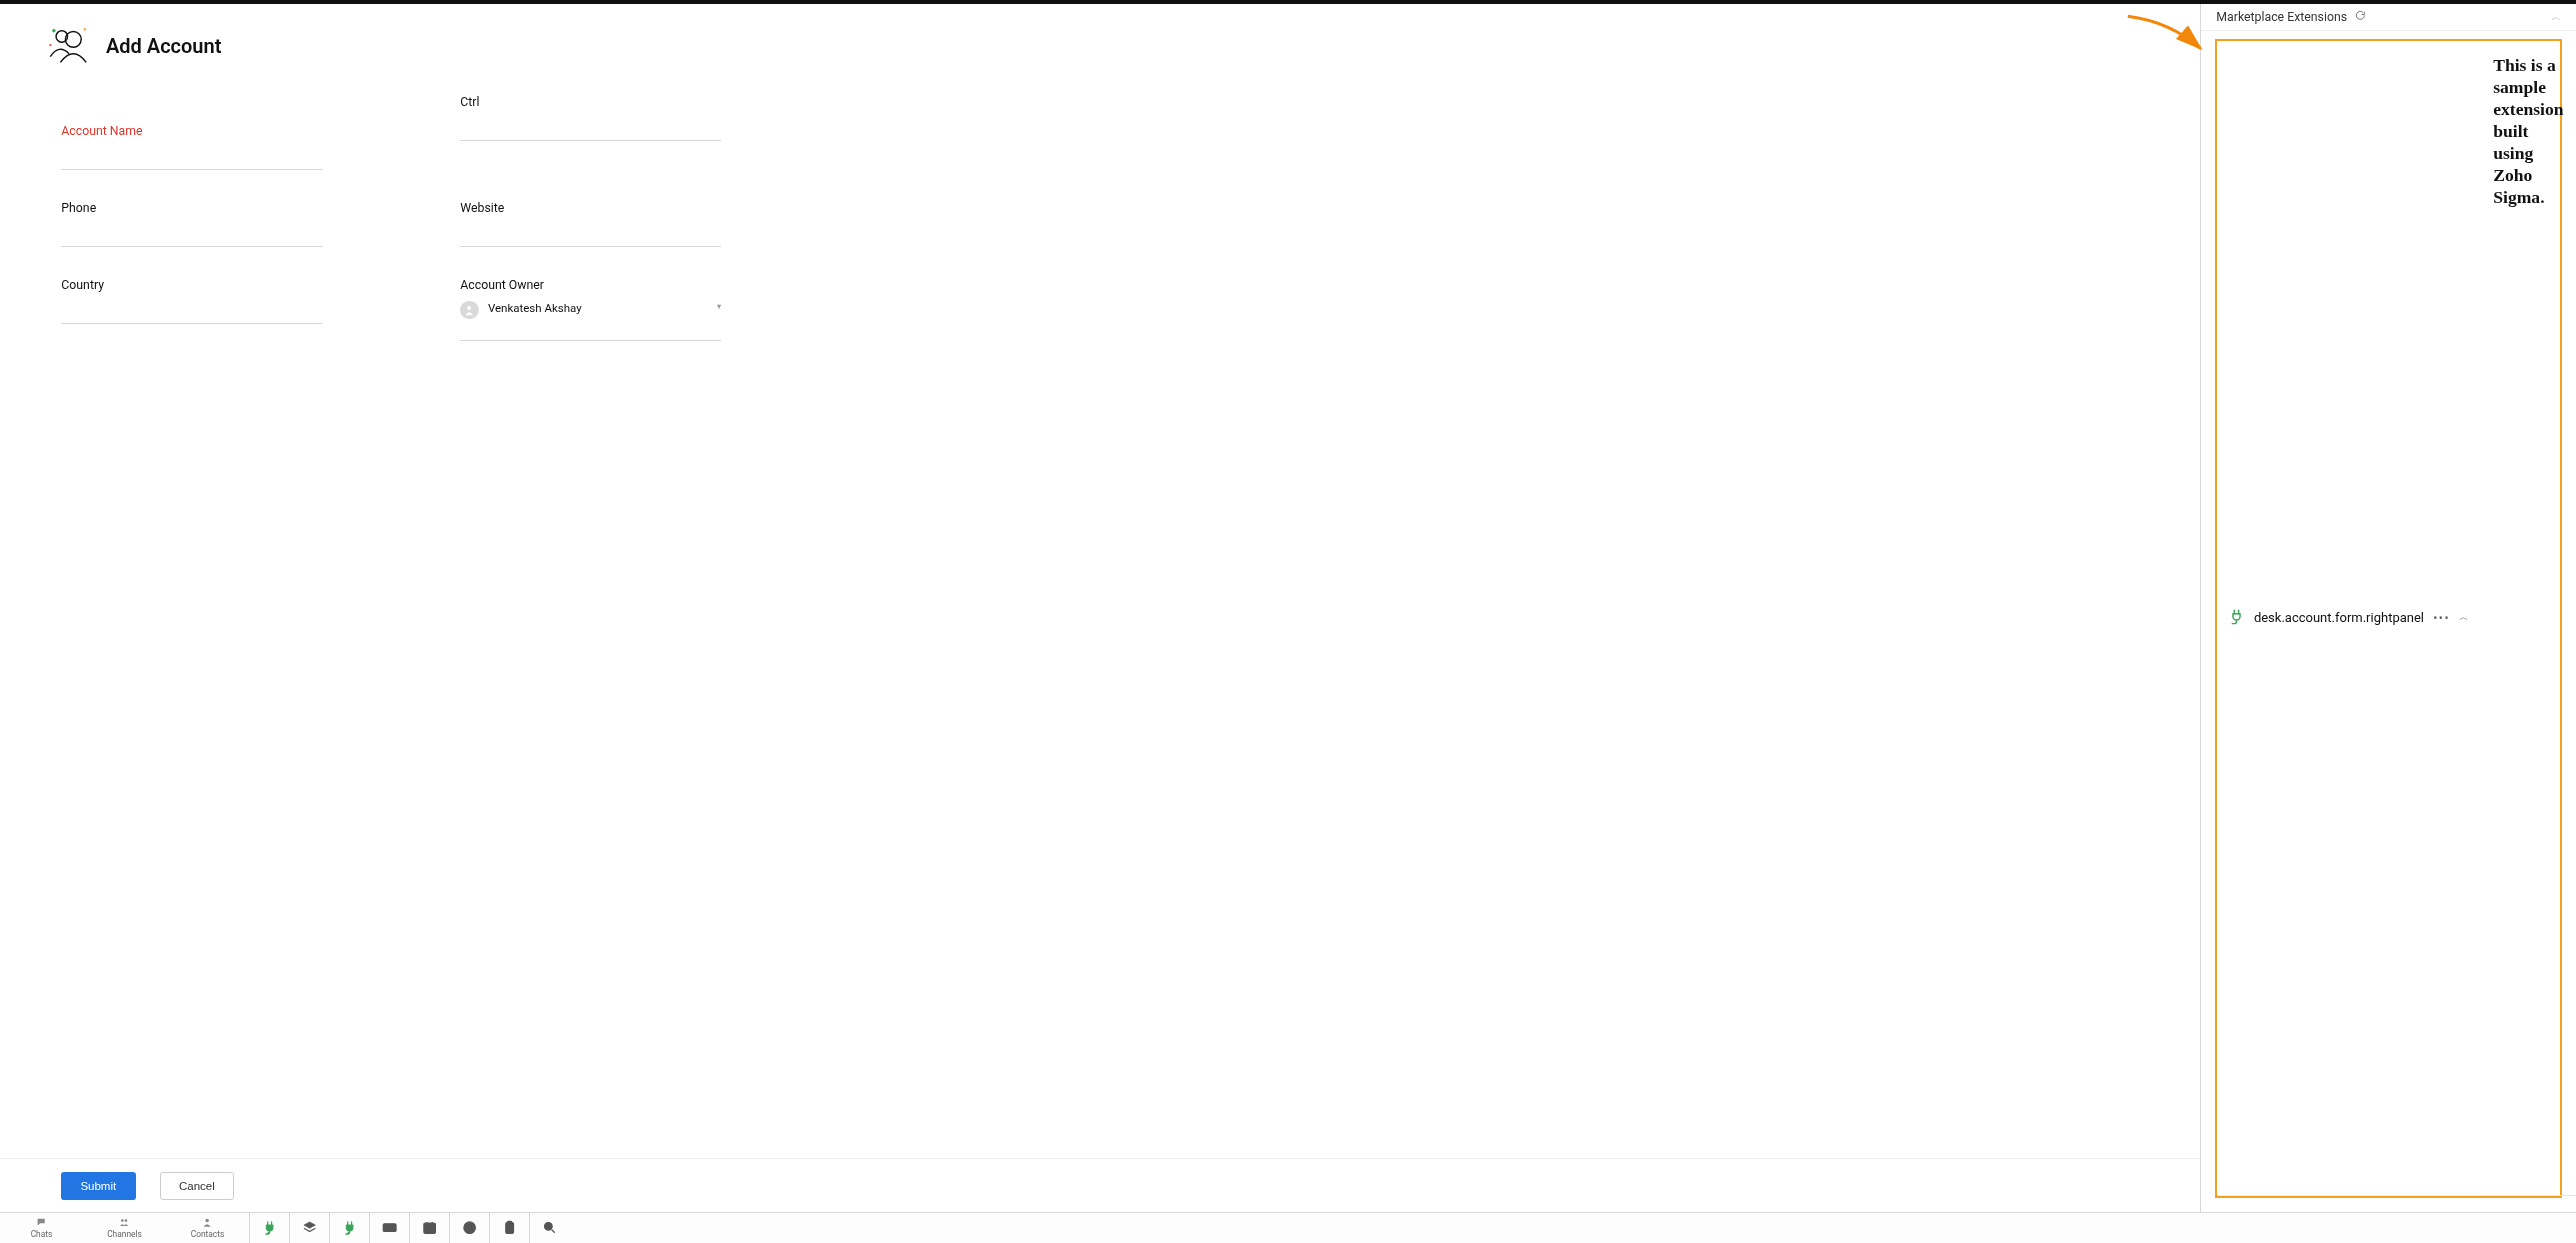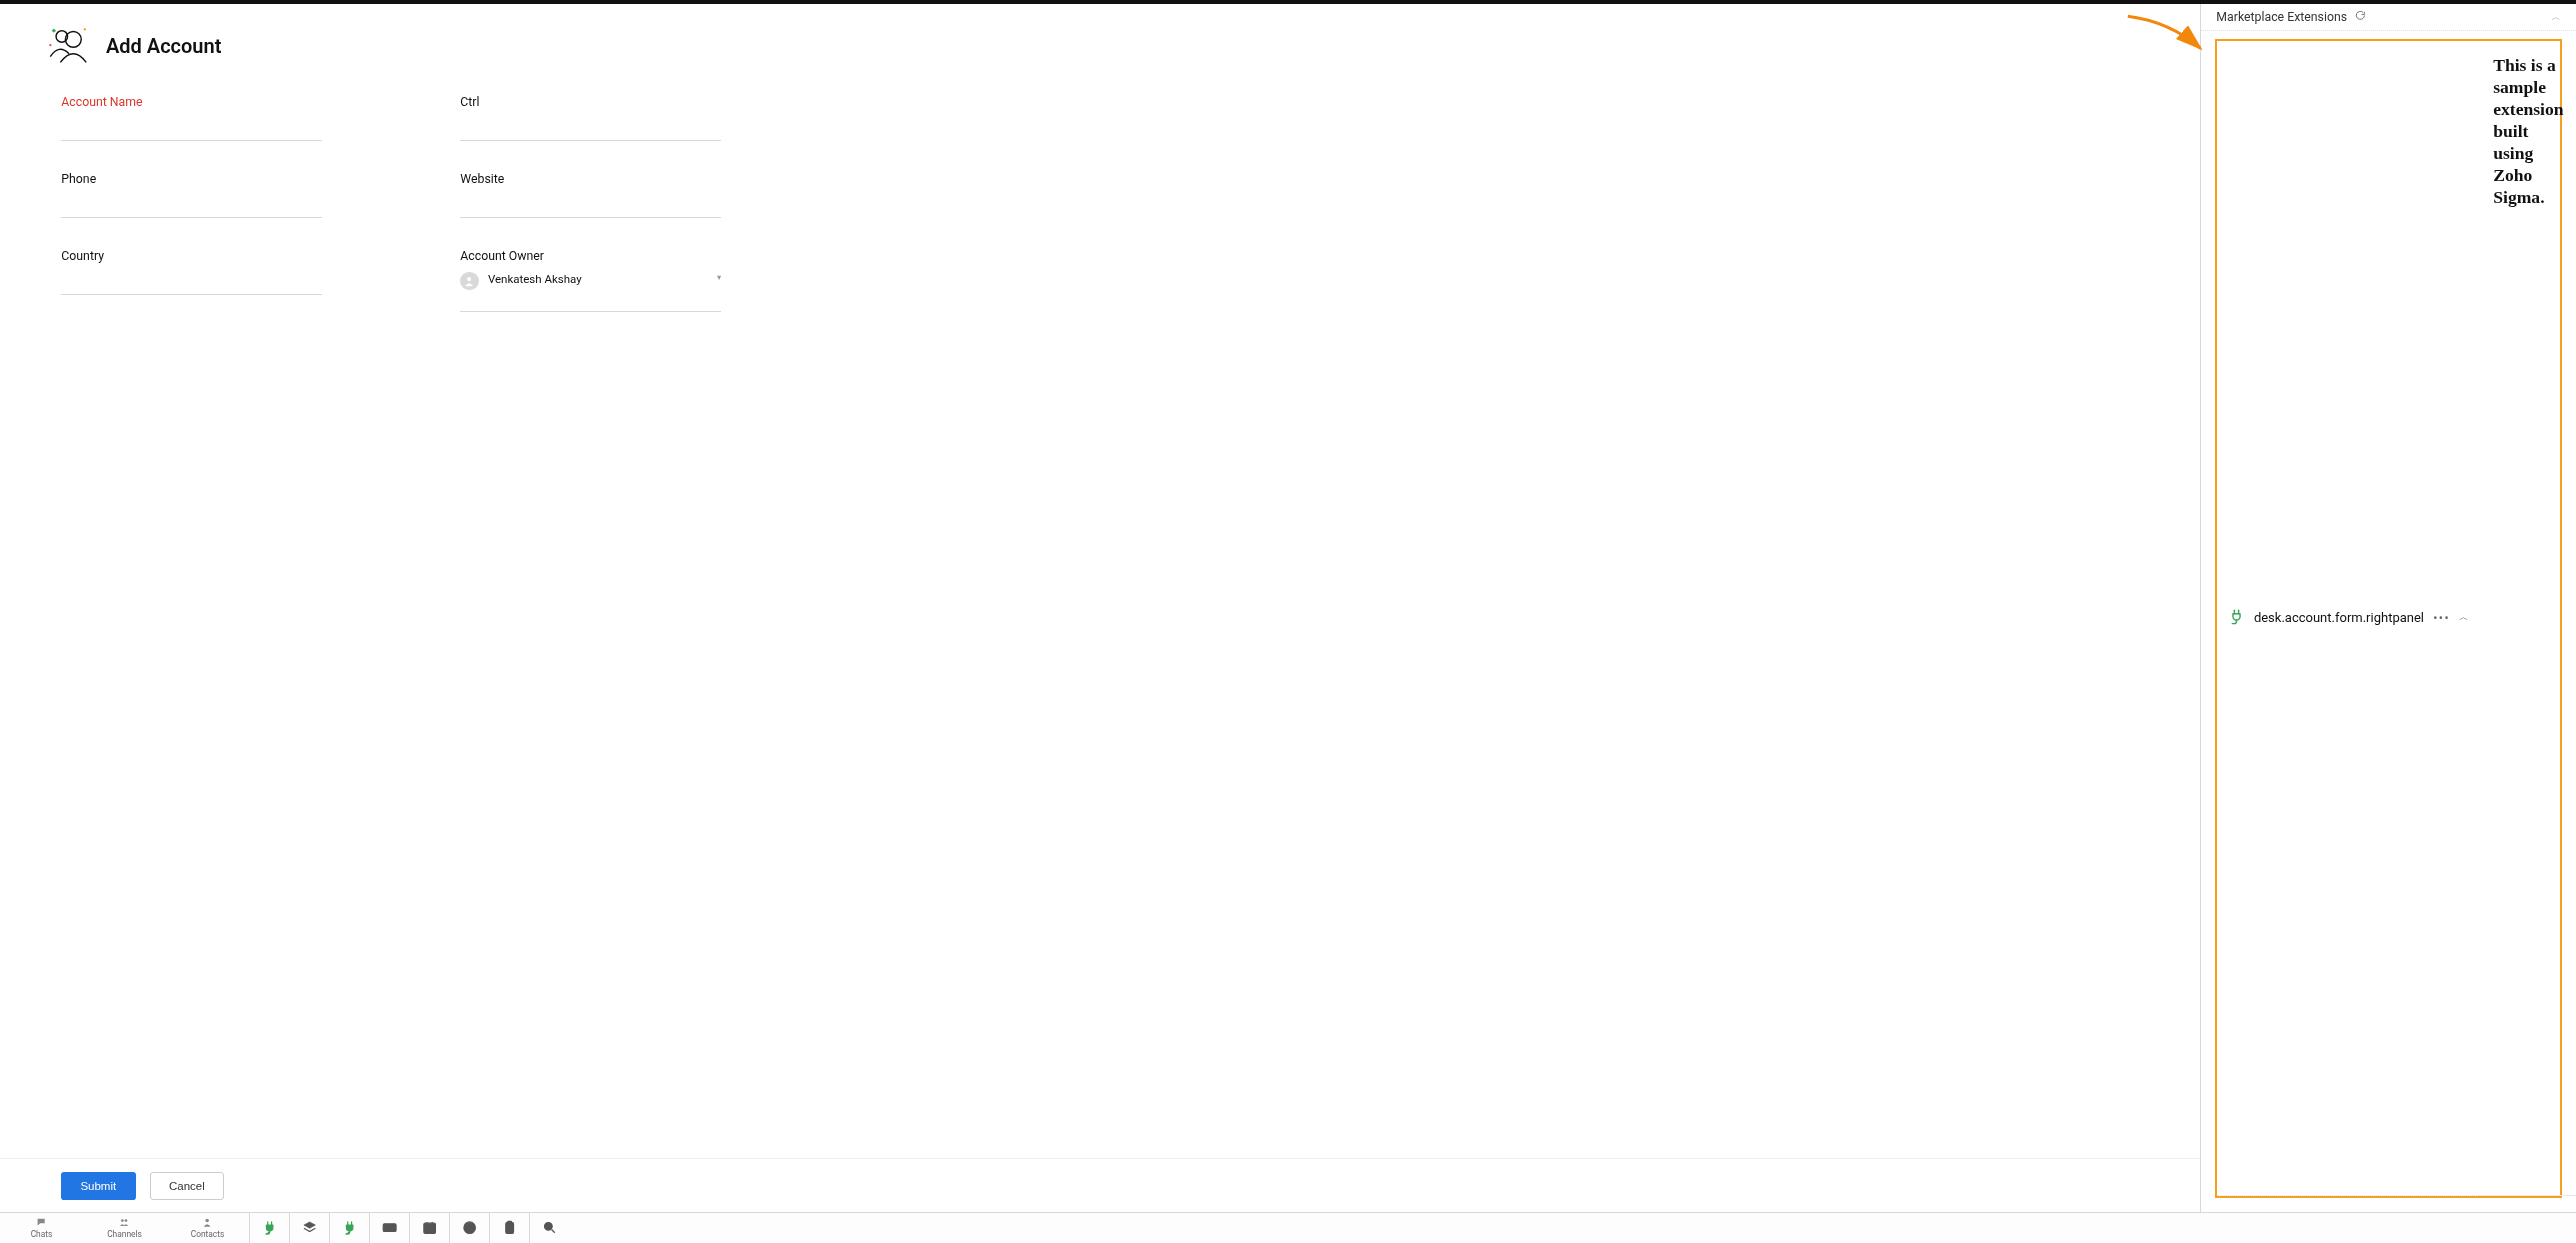--- a/index.html
+++ b/index.html
@@ -55,21 +55,21 @@
   }
   .form-grid {
     display: grid;
     grid-template-columns: 261px 261px;
     column-gap: 138px;
     row-gap: 31px;
     margin-left: 15.3px;
   }
   .field { display: flex; flex-direction: column; gap: 9.2px; }
   .label { font-size: 12.3px; color: #111; }
-  .label.required { color: #D9362B; }
+  .label.required { color: #D9362B; margin-top: 29px; }
   .text-input {
     border: none;
     border-bottom: 0.8px solid #d8d8d8;
     height: 23px;
     outline: none;
     font-size: 11.5px;
     background: transparent;
     width: 100%;
   }
   .owner-row {
@@ -83,21 +83,21 @@
   .avatar {
     width: 18.4px; height: 18.4px; border-radius: 50%;
     background: #d9d9d9; display: flex; align-items: center; justify-content: center;
   }
   .avatar svg { width: 12.3px; height: 12.3px; fill: #fff; }
   .owner-name { flex: 1; font-size: 11.5px; }
   .chev { font-size: 8.4px; color: #999; }
   .actions-bar {
     border-top: 0.8px solid #eee;
     padding: 12.3px 46px 12.3px 61px;
-    display: flex; gap: 14px;
+    display: flex; gap: 24px;
     background: #fff;
   }
   .btn {
     border-radius: 3.1px;
     font-size: 11.5px;
     padding: 7px 18.4px;
     cursor: pointer;
     border: 0.8px solid transparent;
   }
   .btn-primary { background: #2276E3; color: #fff; }

